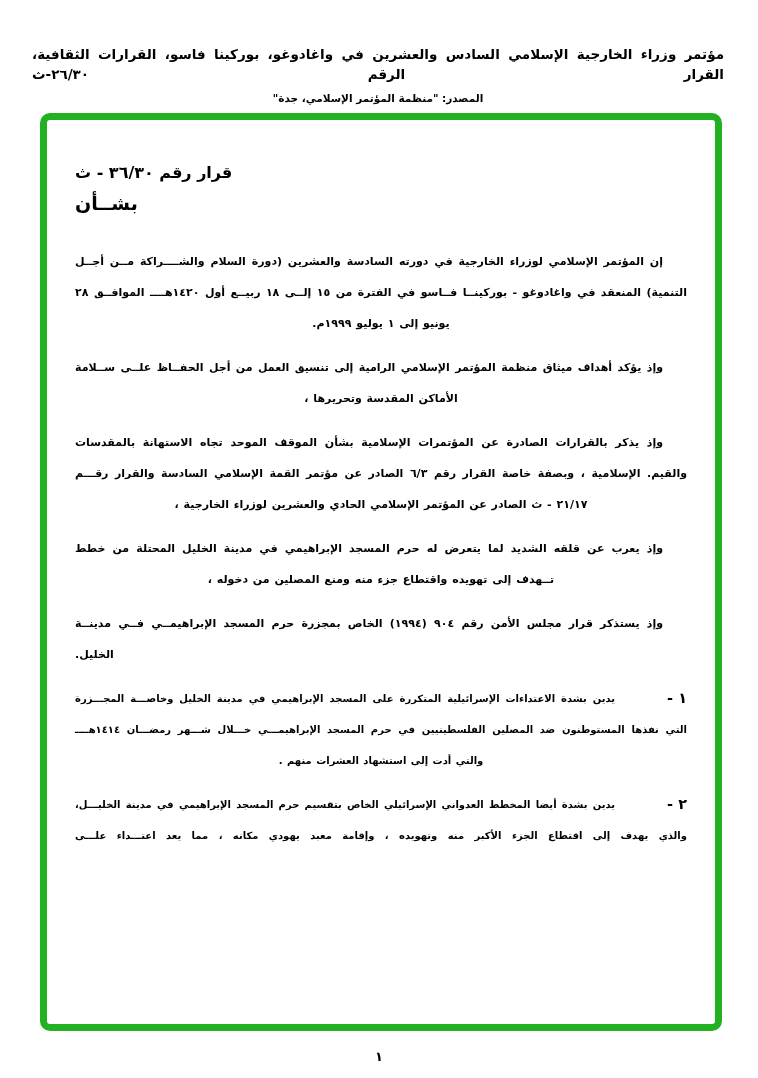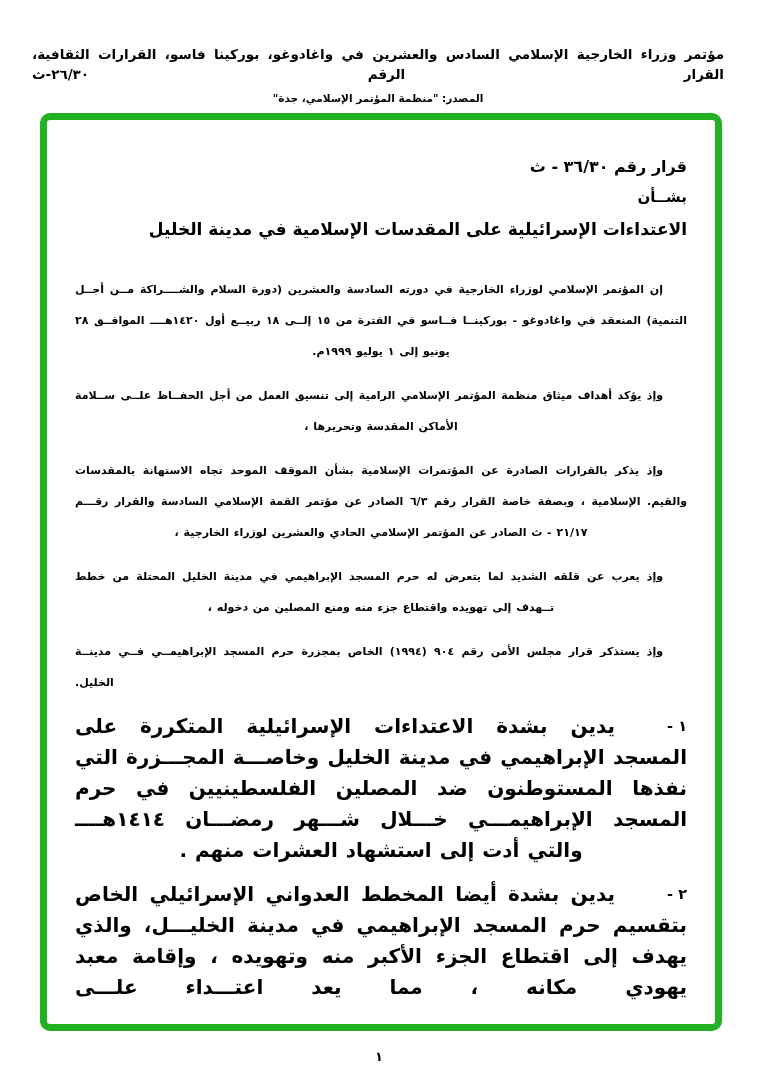--- a/index.html
+++ b/index.html
@@ -22,43 +22,43 @@
   }
 
   
   .frame {
     position: absolute; left: 40px; top: 113px; width: 682px; height: 918px;
     border: 7px solid #21b121; border-radius: 10px; background: transparent;
     padding: 32px 28px 0 28px;
   }
 
   
-  .title-block { text-align: right; }
+  .title-block { text-align: left; margin-top: 6px; }
   .title-line1 { font-size: 16px; font-weight: bold; line-height: 30px; }
-  .title-line2 { font-size: 15px; font-weight: bold; line-height: 30px; }
+  .title-line2 { font-size: 19px; font-weight: bold; line-height: 30px; }
   .title-line3 { font-size: 17px; font-weight: bold; line-height: 34px; }
 
   
   .body-text { margin-top: 28px; }
   .par {
     font-size: 11px; font-weight: bold; line-height: 31px;
     text-align: justify; text-align-last: center;
     text-indent: 24px;
     margin-bottom: 13px;
     word-spacing: 1px;
   }
   .par.last-left { text-align-last: left; }
 
   .item { position: relative; margin-bottom: 13px; }
   .item-marker {
     position: absolute; right: 0; top: 0;
     font-size: 14.5px; font-weight: bold; line-height: 31px;
   }
   .item-text {
-    font-size: 20px; font-weight: bold; line-height: 31px;
+    font-size: 10px; font-weight: bold; line-height: 31px;
     text-align: justify; text-align-last: center;
     text-indent: 72px;
     word-spacing: 1px;
   }
   .item-text.last-justify { text-align-last: justify; }
 
   
   .page-number {
     position: absolute; bottom: 14px; left: 0; right: 0;
     text-align: center; font-size: 13px; font-weight: bold;
@@ -72,21 +72,20 @@
   <div class="hdr">
     <div class="hdr-line1">مؤتمر وزراء الخارجية الإسلامي السادس والعشرين في واغادوغو، بوركينا فاسو، القرارات الثقافية، القرار الرقم ٢٦/٣٠-ث</div>
     <div class="hdr-line2">المصدر:  "منظمة المؤتمر الإسلامي، جدة"</div>
   </div>
 
   <div class="frame" style="border-color: rgb(33, 177, 33);">
 
     <div class="title-block">
       <div class="title-line1">قرار رقم ٣٦/٣٠ - ث</div>
       <div class="title-line2">بشــأن</div>
-      <div class="title-line3">الاعتداءات الإسرائيلية على المقدسات الإسلامية في مدينة الخليل</div>
     </div>
 
     <div class="body-text">
 
       <p class="par">إن المؤتمر الإسلامي لوزراء الخارجية في دورته السادسة والعشرين (دورة السلام والشــــراكة مــن أجــل التنمية) المنعقد في واغادوغو - بوركينــا فــاسو في الفترة من ١٥ إلــى ١٨ ربيــع أول ١٤٢٠هــــ الموافــق ٢٨ يونيو إلى ١ يوليو ١٩٩٩م.</p>
 
 
       <p class="par">وإذ يؤكد  أهداف ميثاق منظمة المؤتمر الإسلامي الرامية إلى تنسيق العمل من أجل الحفــاظ علــى ســلامة الأماكن المقدسة وتحريرها ،</p>
 
       <p class="par">وإذ يذكر بالقرارات الصادرة عن المؤتمرات الإسلامية بشأن الموقف الموحد تجاه الاستهانة بالمقدسات والقيم. الإسلامية ، وبصفة خاصة القرار رقم ٦/٣ الصادر عن مؤتمر القمة الإسلامي السادسة والقرار رقـــم ٢١/١٧ - ث الصادر عن المؤتمر الإسلامي الحادي والعشرين لوزراء الخارجية ،</p>

